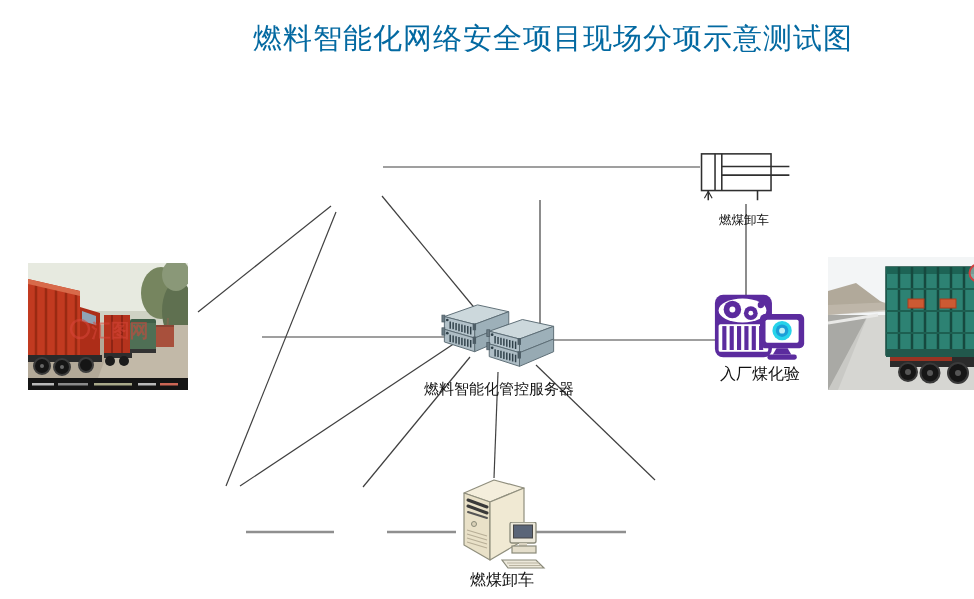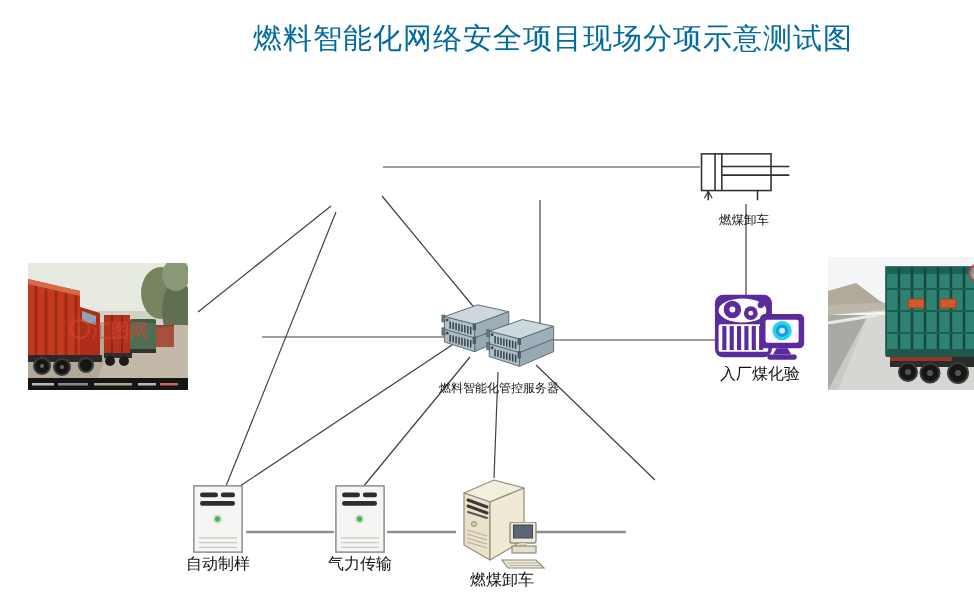--- a/index.html
+++ b/index.html
@@ -6,21 +6,21 @@
   .stage{position:relative;width:974px;height:599px;background:#fff;overflow:hidden;
          font-family:"Liberation Serif","DejaVu Serif",serif;}
   .title{position:absolute;left:542px;top:8px;transform:translateX(-50%);
          font-size:29px;font-weight:normal;letter-spacing:1px;color:#0369a1;
          white-space:nowrap;margin:11px;}
   #edges-svg{position:absolute;left:0;top:0;width:974px;height:599px;pointer-events:none;}
   .edge{stroke:var(--line-color,#404040);stroke-width:1.2;}
   .edge-bus{stroke:var(--bus-color,#8f8f8f);stroke-width:2.6;}
   .node{position:absolute;display:flex;flex-direction:column;align-items:center;}
   .node .label{font-size:16px;color:#111;white-space:nowrap;line-height:1.05;margin-top:2px;}
-  .node .label.mid{font-size:12px;}
+  .node .label.mid{font-size:15px;}
   .node .label.sm{font-size:12.5px;margin-top:8px;}
   .photo{position:absolute;overflow:hidden;margin-left:28px;}
   .photo svg{display:block;}
   .p-fill{fill:var(--accent-purple,#5b2b9e);}
   .cy-fill{fill:var(--icon-cyan,#27d3ea);}
   .icon{display:block;}
 </style>
 </head>
 <body>
 
@@ -274,33 +274,21 @@
     <div class="label mid">燃料智能化管控服务器</div>
   </div>
 
   <div class="node" style="left:714px;top:290px;width:92px">
     <svg class="icon" width="92" height="74" viewBox="0 0 100 72">
       <use href="#sym-weigh"></use>
     </svg>
     <div class="label">入厂煤化验</div>
   </div>
 
-  <div class="node" style="left:190px;top:484px;width:56px">
-    <svg class="icon" width="56" height="70" viewBox="0 0 56 74">
-      <use href="#sym-flat-tower"></use>
-    </svg>
-    <div class="label">自动制样</div>
-  </div>
-
-  <div class="node" style="left:332px;top:484px;width:56px">
-    <svg class="icon" width="56" height="70" viewBox="0 0 56 74">
-      <use href="#sym-flat-tower"></use>
-    </svg>
-    <div class="label">气力传输</div>
-  </div>
+
 
   <div class="node" style="left:452px;top:472px;width:100px">
     <svg class="icon" width="100" height="98" viewBox="0 0 100 98">
       <use href="#sym-tower" x="2" y="0" width="78" height="90"></use>
       <use href="#sym-pc" x="48" y="50" width="50" height="48"></use>
     </svg>
     <div class="label">燃煤卸车</div>
   </div>
 
 

